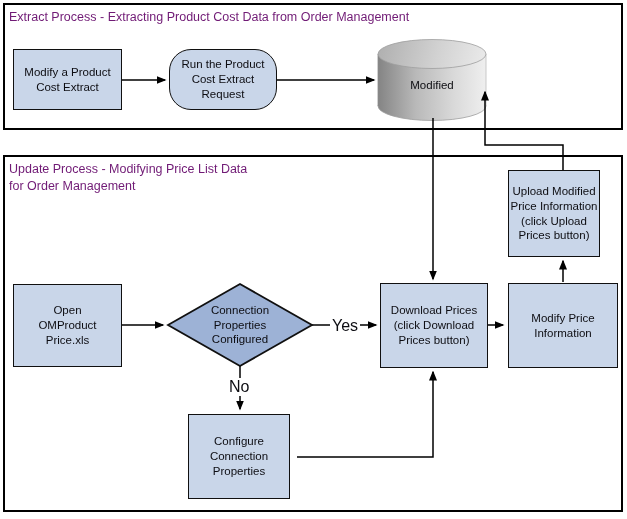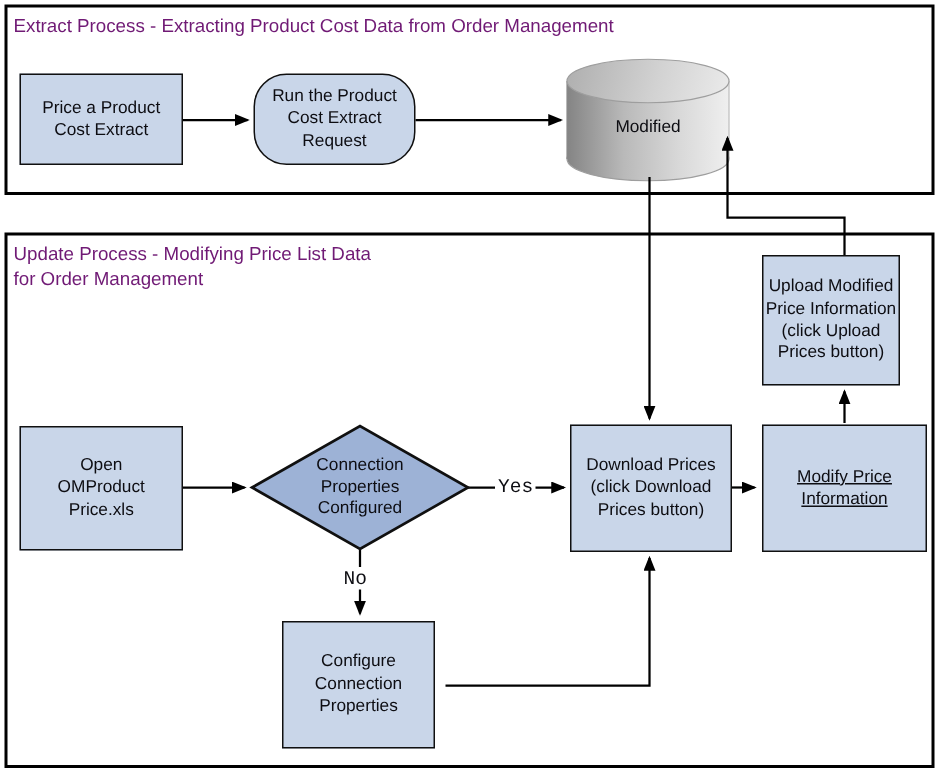--- a/index.html
+++ b/index.html
@@ -29,30 +29,30 @@
   .node{
     position:absolute;box-sizing:border-box;background:var(--node-fill);
     border:1.5px solid #101010;display:flex;align-items:center;justify-content:center;
     text-align:center;font-size:11.5px;line-height:1.3;white-space:pre-line;z-index:3;
   }
   #node-create{left:13px;top:49px;width:109px;height:61px;}
   #node-run{left:169px;top:49px;width:108px;height:61px;border-radius:22px;}
   #node-upload{left:508px;top:170px;width:92px;height:87px;}
   #node-open{left:13px;top:284px;width:109px;height:83px;}
   #node-download{left:380px;top:283px;width:108px;height:85px;}
-  #node-modify{left:508px;top:283px;width:110px;height:85px;text-decoration:underline;}
+  #node-modify{left:508px;top:283px;width:110px;height:85px;}
   #node-configure{left:188px;top:414px;width:102px;height:85px;}
   .float-label{
     position:absolute;display:flex;align-items:center;justify-content:center;
     text-align:center;font-size:11.5px;line-height:1.25;white-space:pre-line;z-index:4;
   }
   #label-diamond{left:180px;top:299px;width:120px;height:52px;}
   #label-database{left:382px;top:75px;width:100px;height:20px;}
   .edge-label{
-    position:absolute;background:var(--bg);padding:0 2px;font-size:13px;z-index:4;font-family:Liberation Mono, monospace;
+    position:absolute;background:var(--bg);padding:0 2px;font-size:16px;z-index:4;
   }
   #label-yes{left:330px;top:317px;}
   #label-no{left:227px;top:378px;}
 </style>
 </head>
 <body>
 
 <div class="canvas">
 
   <div class="section" id="sec-extract"></div>
@@ -95,21 +95,21 @@
     <path d="M240,366 L240,409" fill="none" stroke="#000" stroke-width="1.5" marker-end="url(#arrow)"></path>
     <path d="M297,457 L433,457 L433,372" fill="none" stroke="#000" stroke-width="1.5" marker-end="url(#arrow)"></path>
 
     <polygon points="168,325 240,284 312,325 240,366" fill="var(--diamond-fill)" stroke="#101010" stroke-width="1.8"></polygon>
   </svg>
 
   <div class="section-title" id="title-extract">Extract Process - Extracting Product Cost Data from Order Management</div>
   <div class="section-title" id="title-update">Update Process - Modifying Price List Data
 for Order Management</div>
 
-  <div class="node" id="node-create">Price a Product
+  <div class="node" id="node-create">Modify a Product
 Cost Extract</div>
   <div class="node" id="node-run">Run the Product
 Cost Extract
 Request</div>
   <div class="node" id="node-upload">Upload Modified
 Price Information
 (click Upload
 Prices button)</div>
   <div class="node" id="node-open">Open
 OMProduct

